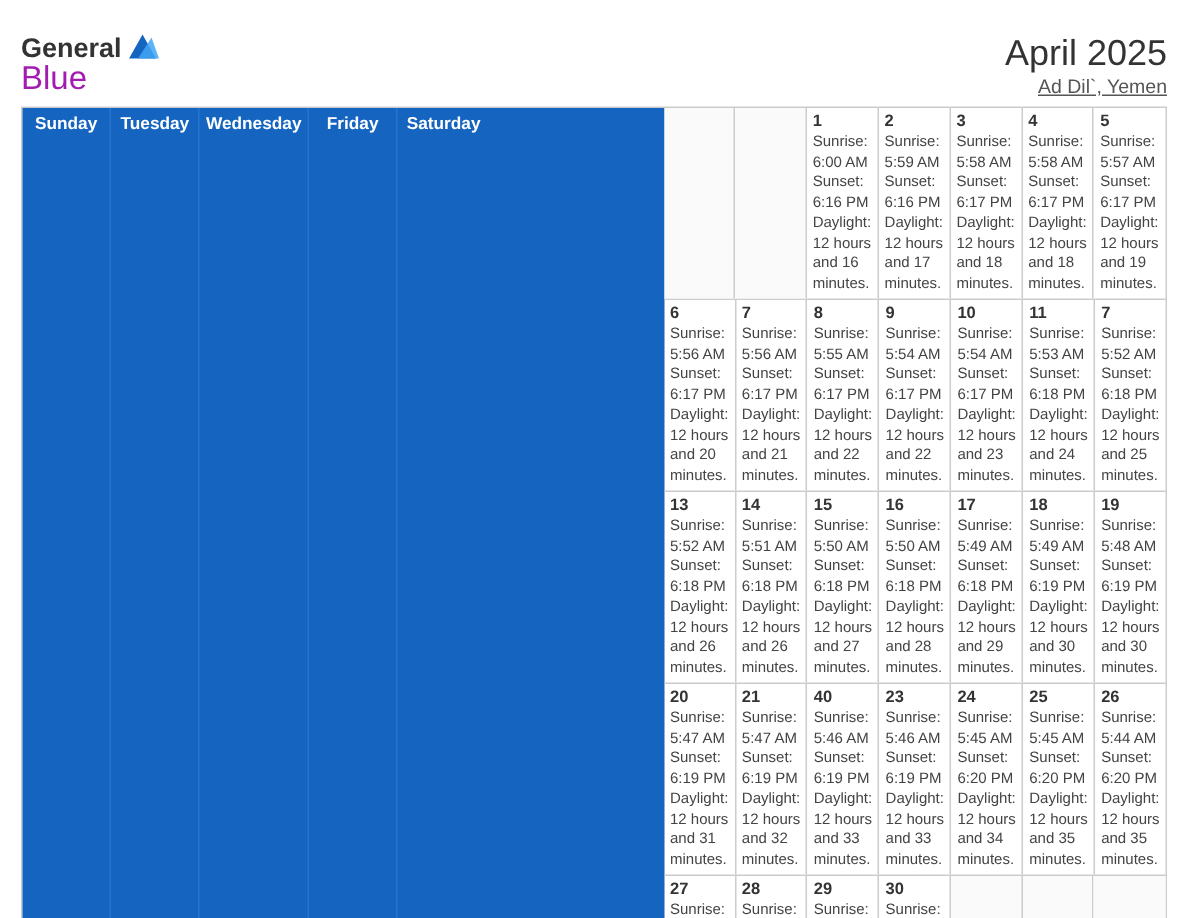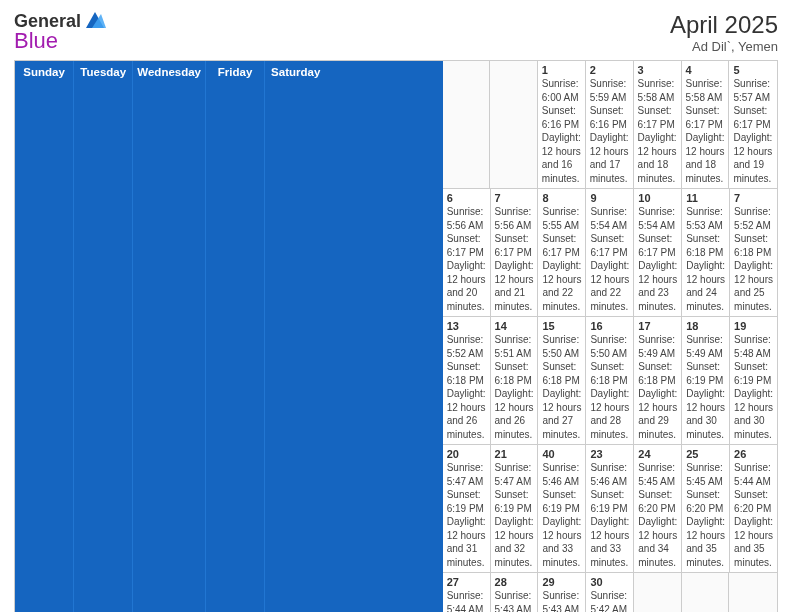--- a/index.html
+++ b/index.html
@@ -15,20 +15,21 @@
       height: 612px;
       padding: 10px 14px 10px 14px;
       display: flex;
       flex-direction: column;
     }
     .header {
       display: flex;
       justify-content: space-between;
       align-items: flex-end;
       margin-bottom: 6px;
+      margin-top: 11px;
     }
     .logo {
       display: flex;
       align-items: center;
     }
     .logo-text-general {
       font-size: 18px;
       font-weight: bold;
       color: #333;
     }
@@ -46,20 +47,21 @@
       text-align: right;
     }
     .month-year {
       font-size: 24px;
       color: #333;
       font-weight: 300;
     }
     .location {
       font-size: 13px;
       color: #555;
+      text-decoration: underline;
     }
     .calendar {
       flex: 1;
       display: flex;
       border: 1px solid #ccc;
     }
     .cal-header {
       display: grid;
       grid-template-columns: repeat(7, 1fr);
       background: #1565c0;

